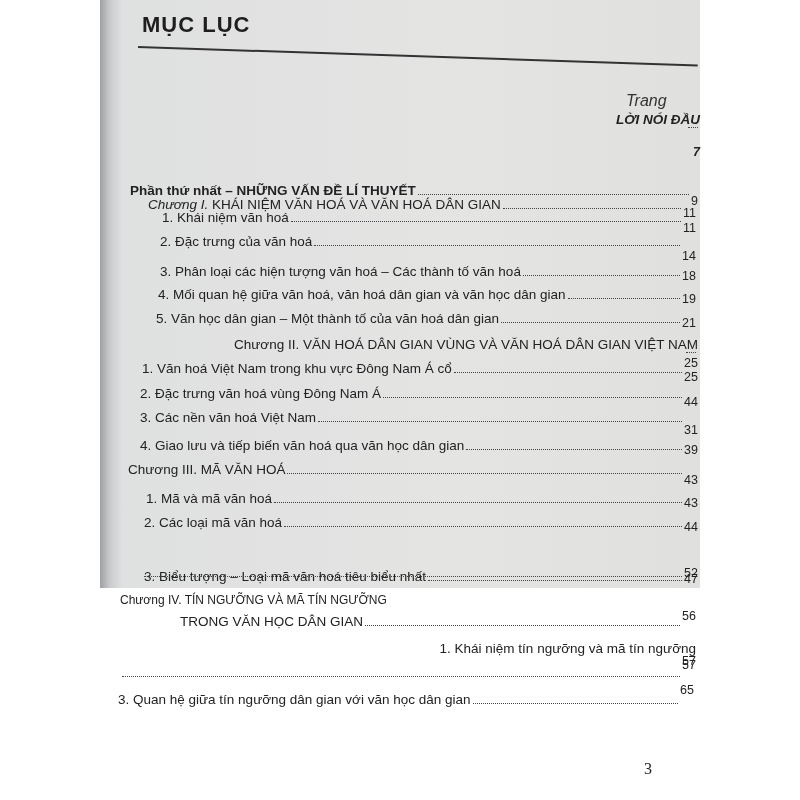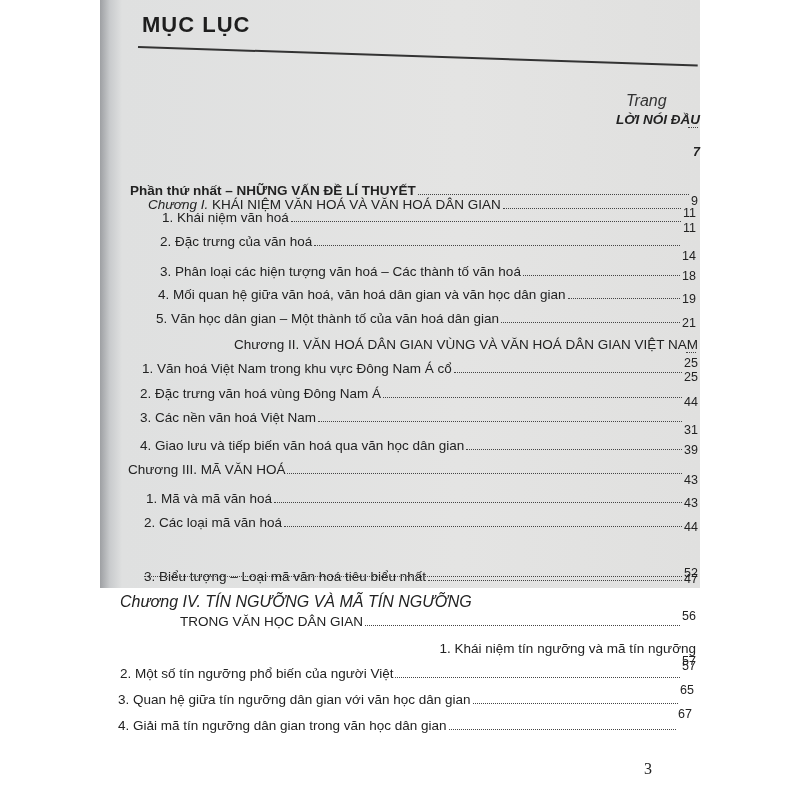--- a/index.html
+++ b/index.html
@@ -30,21 +30,21 @@
     .row .lbl { flex: 0 0 auto; }
     .row .dots {
       flex: 1 1 auto; border-bottom: 1.5px dotted #444; margin: 0 2px 3px 2px; min-width: 10px;
     }
     .row .pg { flex: 0 0 auto; font-size: 12.5px; }
     .bold { font-weight: bold; }
     .ital { font-style: italic; }
     .pagenum {
       position: absolute; left: 544px; top: 760px; font-family: "Liberation Serif", serif; font-size: 16px; color: #222;
     }
-    .l2 { position: absolute; font-size: 16px; white-space: nowrap; color: #222; font-style: italic; }
+    .l2 { position: absolute; font-size: 12px; white-space: nowrap; color: #222; }
   </style>
 </head>
 <body>
 
 <div class="page">
   <div class="title">MỤC LỤC</div>
   <div class="rule"></div>
   <div class="trang">Trang</div>
 
   <div class="row bold ital" style="left:34px; top:112px; width:566px;flex-direction:column;">
@@ -148,29 +148,23 @@
     <span class="lbl">TRONG VĂN HỌC DÂN GIAN</span>
     <span class="dots"></span>
     <span class="pg" style="position:relative; top:-6px;">56</span>
   </div>
   <div class="row" style="left:20px; top:641px; width:576px;flex-direction:column;">
     <span class="lbl">1. Khái niệm tín ngưỡng và mã tín ngưỡng</span>
     <span class="dots"></span>
     <span class="pg" style="position:relative; top:-6px;">57</span>
   </div>
   <div class="row" style="left:20px; top:666px; width:576px;">
-    <span class="lbl">2. Một số tín ngưỡng phổ biến của người Việt</span>
     <span class="dots"></span>
     <span class="pg" style="position:relative; top:-8px;">57</span>
   </div>
   <div class="row" style="left:18px; top:692px; width:576px;">
     <span class="lbl">3. Quan hệ giữa tín ngưỡng dân gian với văn học dân gian</span>
     <span class="dots"></span>
     <span class="pg" style="position:relative; top:-10px;">65</span>
   </div>
-  <div class="row" style="left:18px; top:718px; width:574px;">
-    <span class="lbl">4. Giải mã tín ngưỡng dân gian trong văn học dân gian</span>
-    <span class="dots"></span>
-    <span class="pg" style="position:relative; top:-12px;">67</span>
-  </div>
 
   <div class="pagenum">3</div>
 </div>
 
 </body></html>

